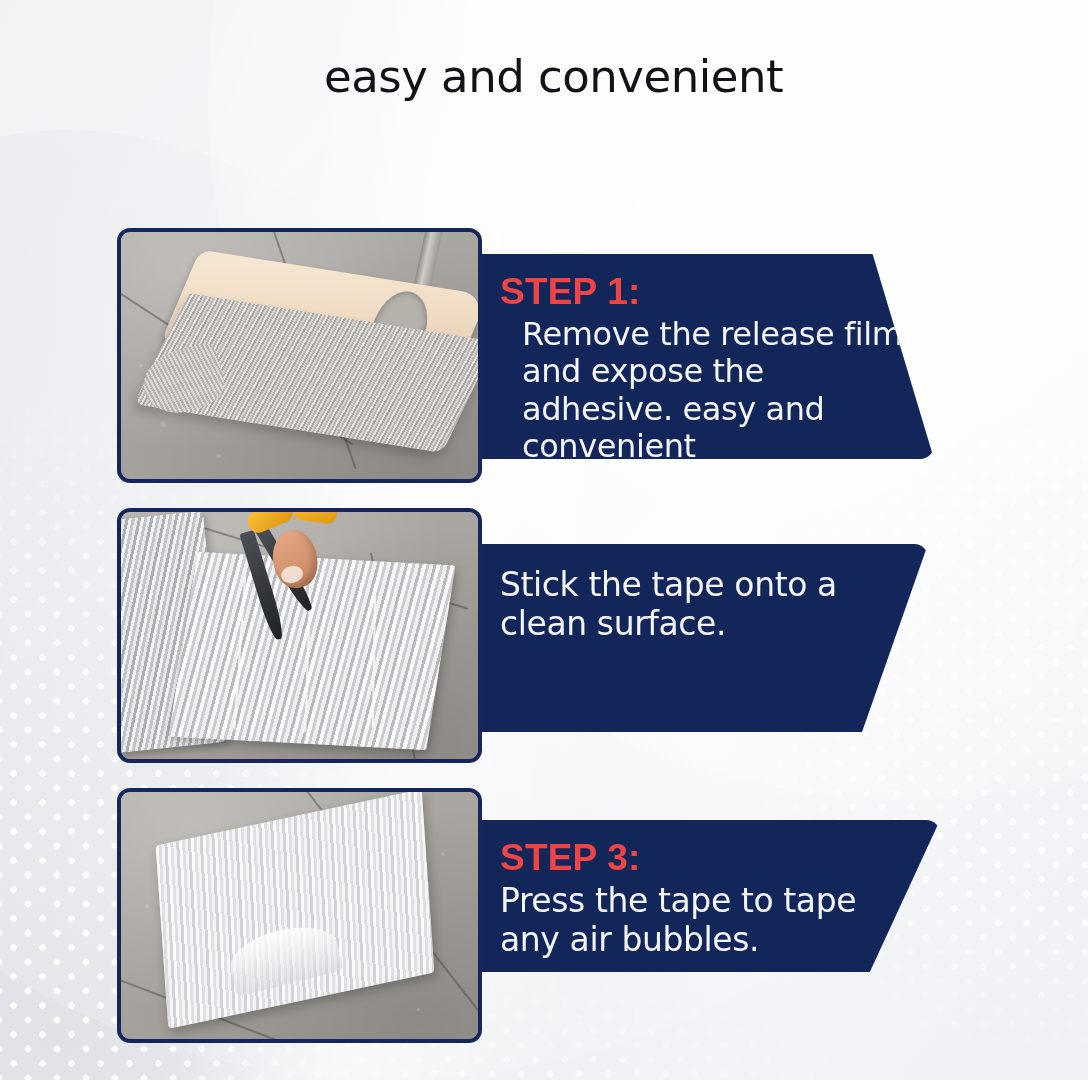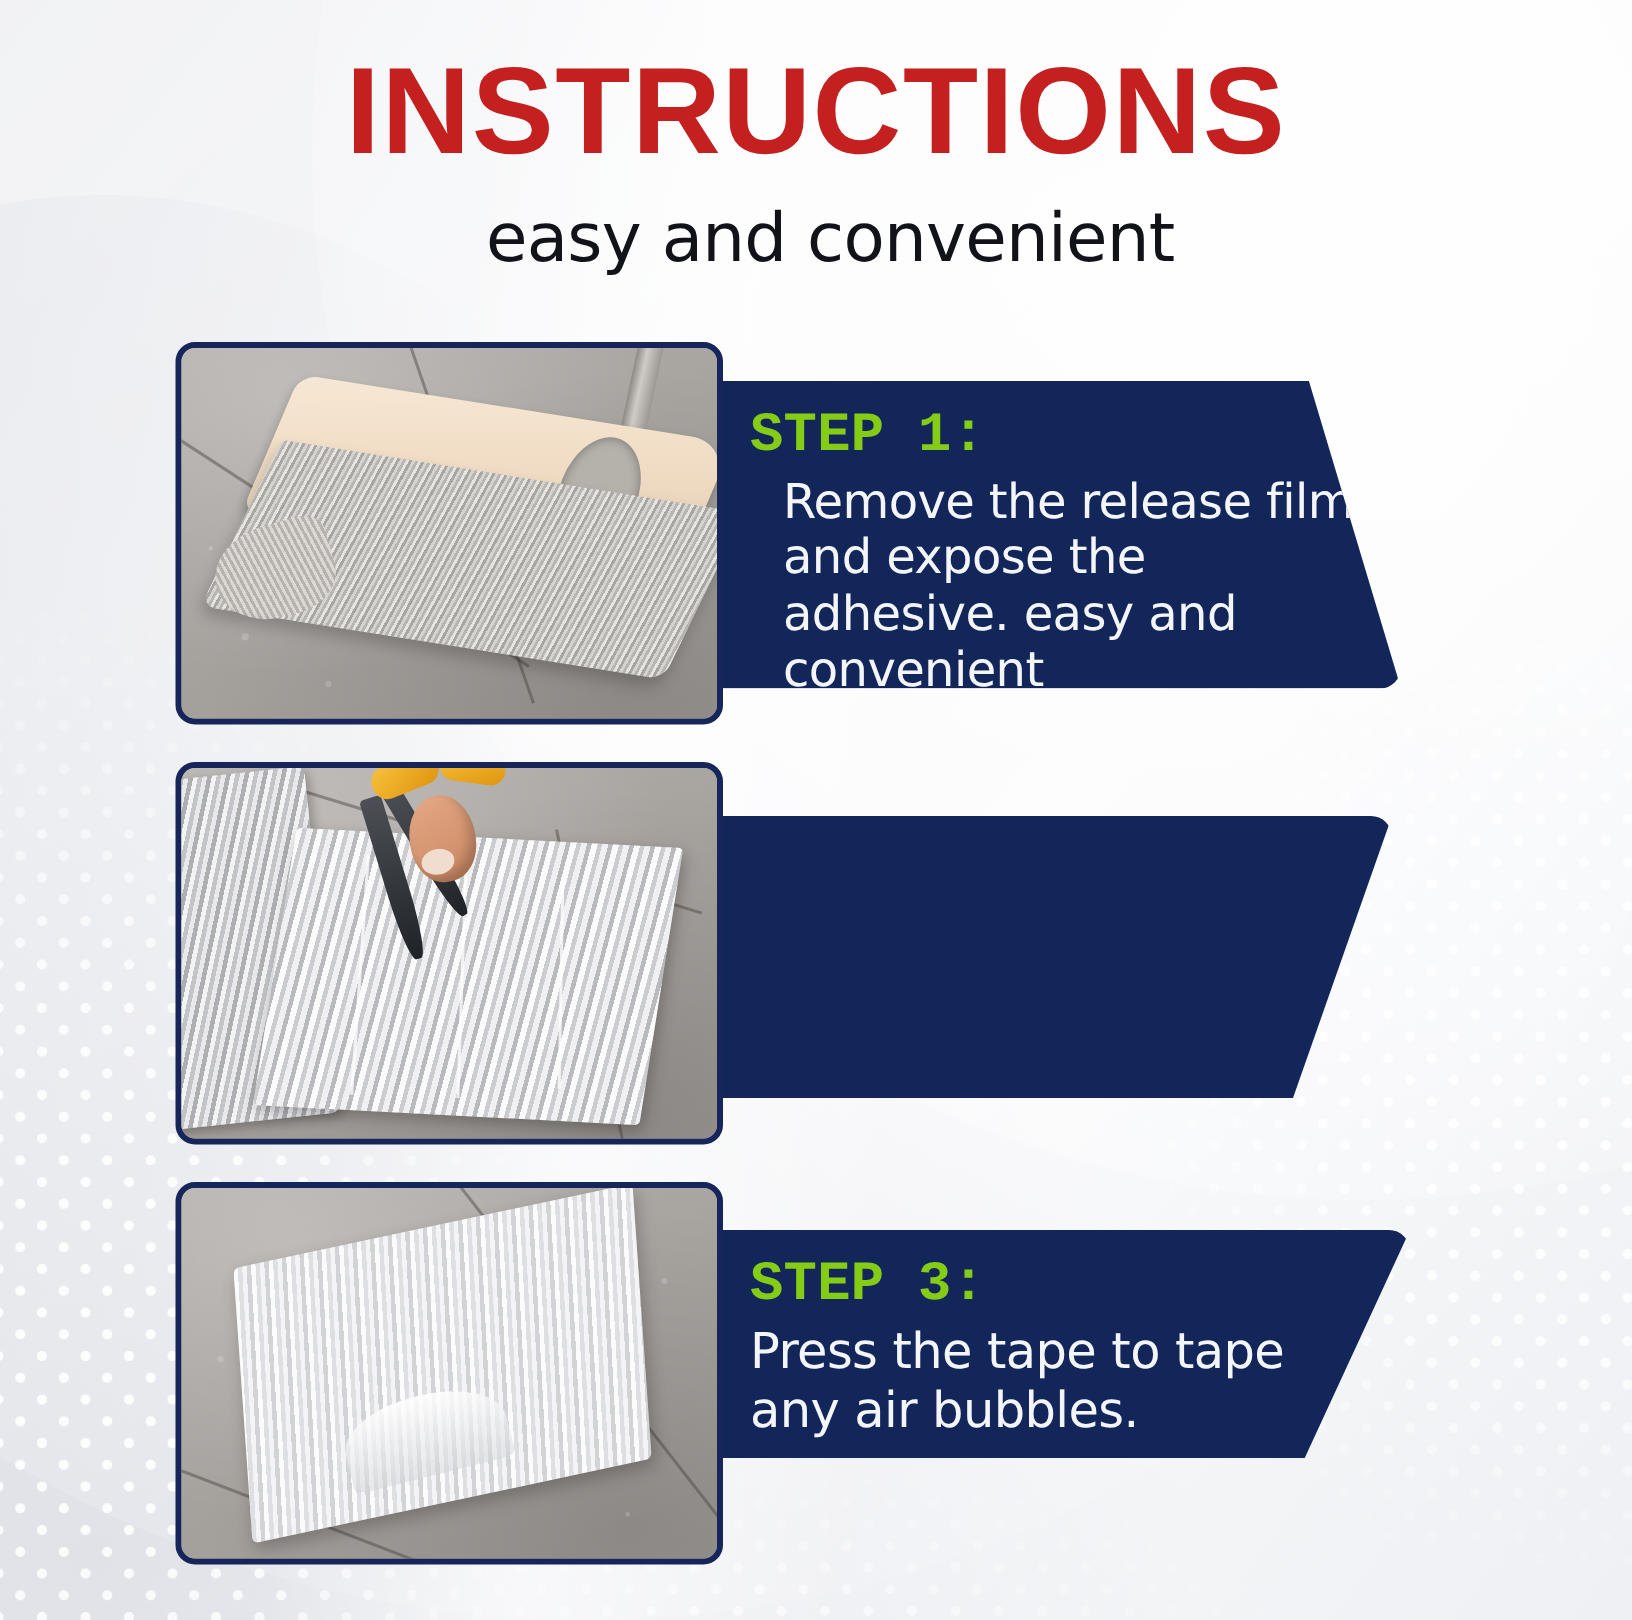--- a/index.html
+++ b/index.html
@@ -156,22 +156,22 @@
     width: 540px;
     clip-path: polygon(0 0, 100% 0, 87% 100%, 0 100%);
   }
 
   .step-label {
     display: block;
     font-size: 37px;
     line-height: 1.08;
     font-weight: 700;
     letter-spacing: 0.2px;
-    font-family: Liberation Mono, monospace;
-    color: #84cc16;
+    font-family: Liberation Sans, sans-serif;
+    color: #ef4444;
   }
   .step-body {
     display: block;
     margin-top: 4px;
     font-size: 33px;
     line-height: 1.18;
     font-weight: 400;
     font-family: "DejaVu Sans", sans-serif;
     color: #f3f5f9;
     letter-spacing: -0.4px;
@@ -368,21 +368,20 @@
 
   <div class="bg-sweep sweep-a"></div>
   <div class="bg-sweep sweep-b"></div>
   <div class="bg-sweep sweep-c"></div>
   <div class="bg-sweep sweep-d"></div>
   <div class="dots dots-left"></div>
   <div class="dots dots-right"></div>
   <div class="dots dots-bottom"></div>
 
   <div class="header">
-    <h1 class="title">INSTRUCTIONS</h1>
     <p class="subtitle">easy and convenient</p>
   </div>
 
   <div class="steps">
 
     <div class="step-row row-1">
       <div class="banner">
         <span class="step-label">STEP 1:</span>
         <span class="step-body">Remove the release film and expose the adhesive. easy and convenient</span>
       </div>
@@ -398,20 +397,21 @@
           <div class="broom-head"></div>
           <div class="broom-hole"></div>
           <div class="bristles"></div>
           <div class="bristle-tip"></div>
         </div>
       </div>
     </div>
 
     <div class="step-row row-2">
       <div class="banner">
+        <span class="step-body">Stick the tape onto a clean surface.</span>
       </div>
       <div class="photo">
         <div class="scene">
           <div class="floor"></div>
           <div class="grout" style="left:60px; top:8px; width:300px; transform:rotate(17deg);"></div>
           <div class="grout" style="left:250px; top:40px; width:240px; transform:rotate(78deg);"></div>
           <div class="speck" style="left:300px; top:200px; width:4px; height:4px;"></div>
           <div class="speck" style="left:248px; top:96px; width:3px; height:3px;"></div>
           <div class="foil-roll"></div>
           <div class="foil-sheet"></div>

